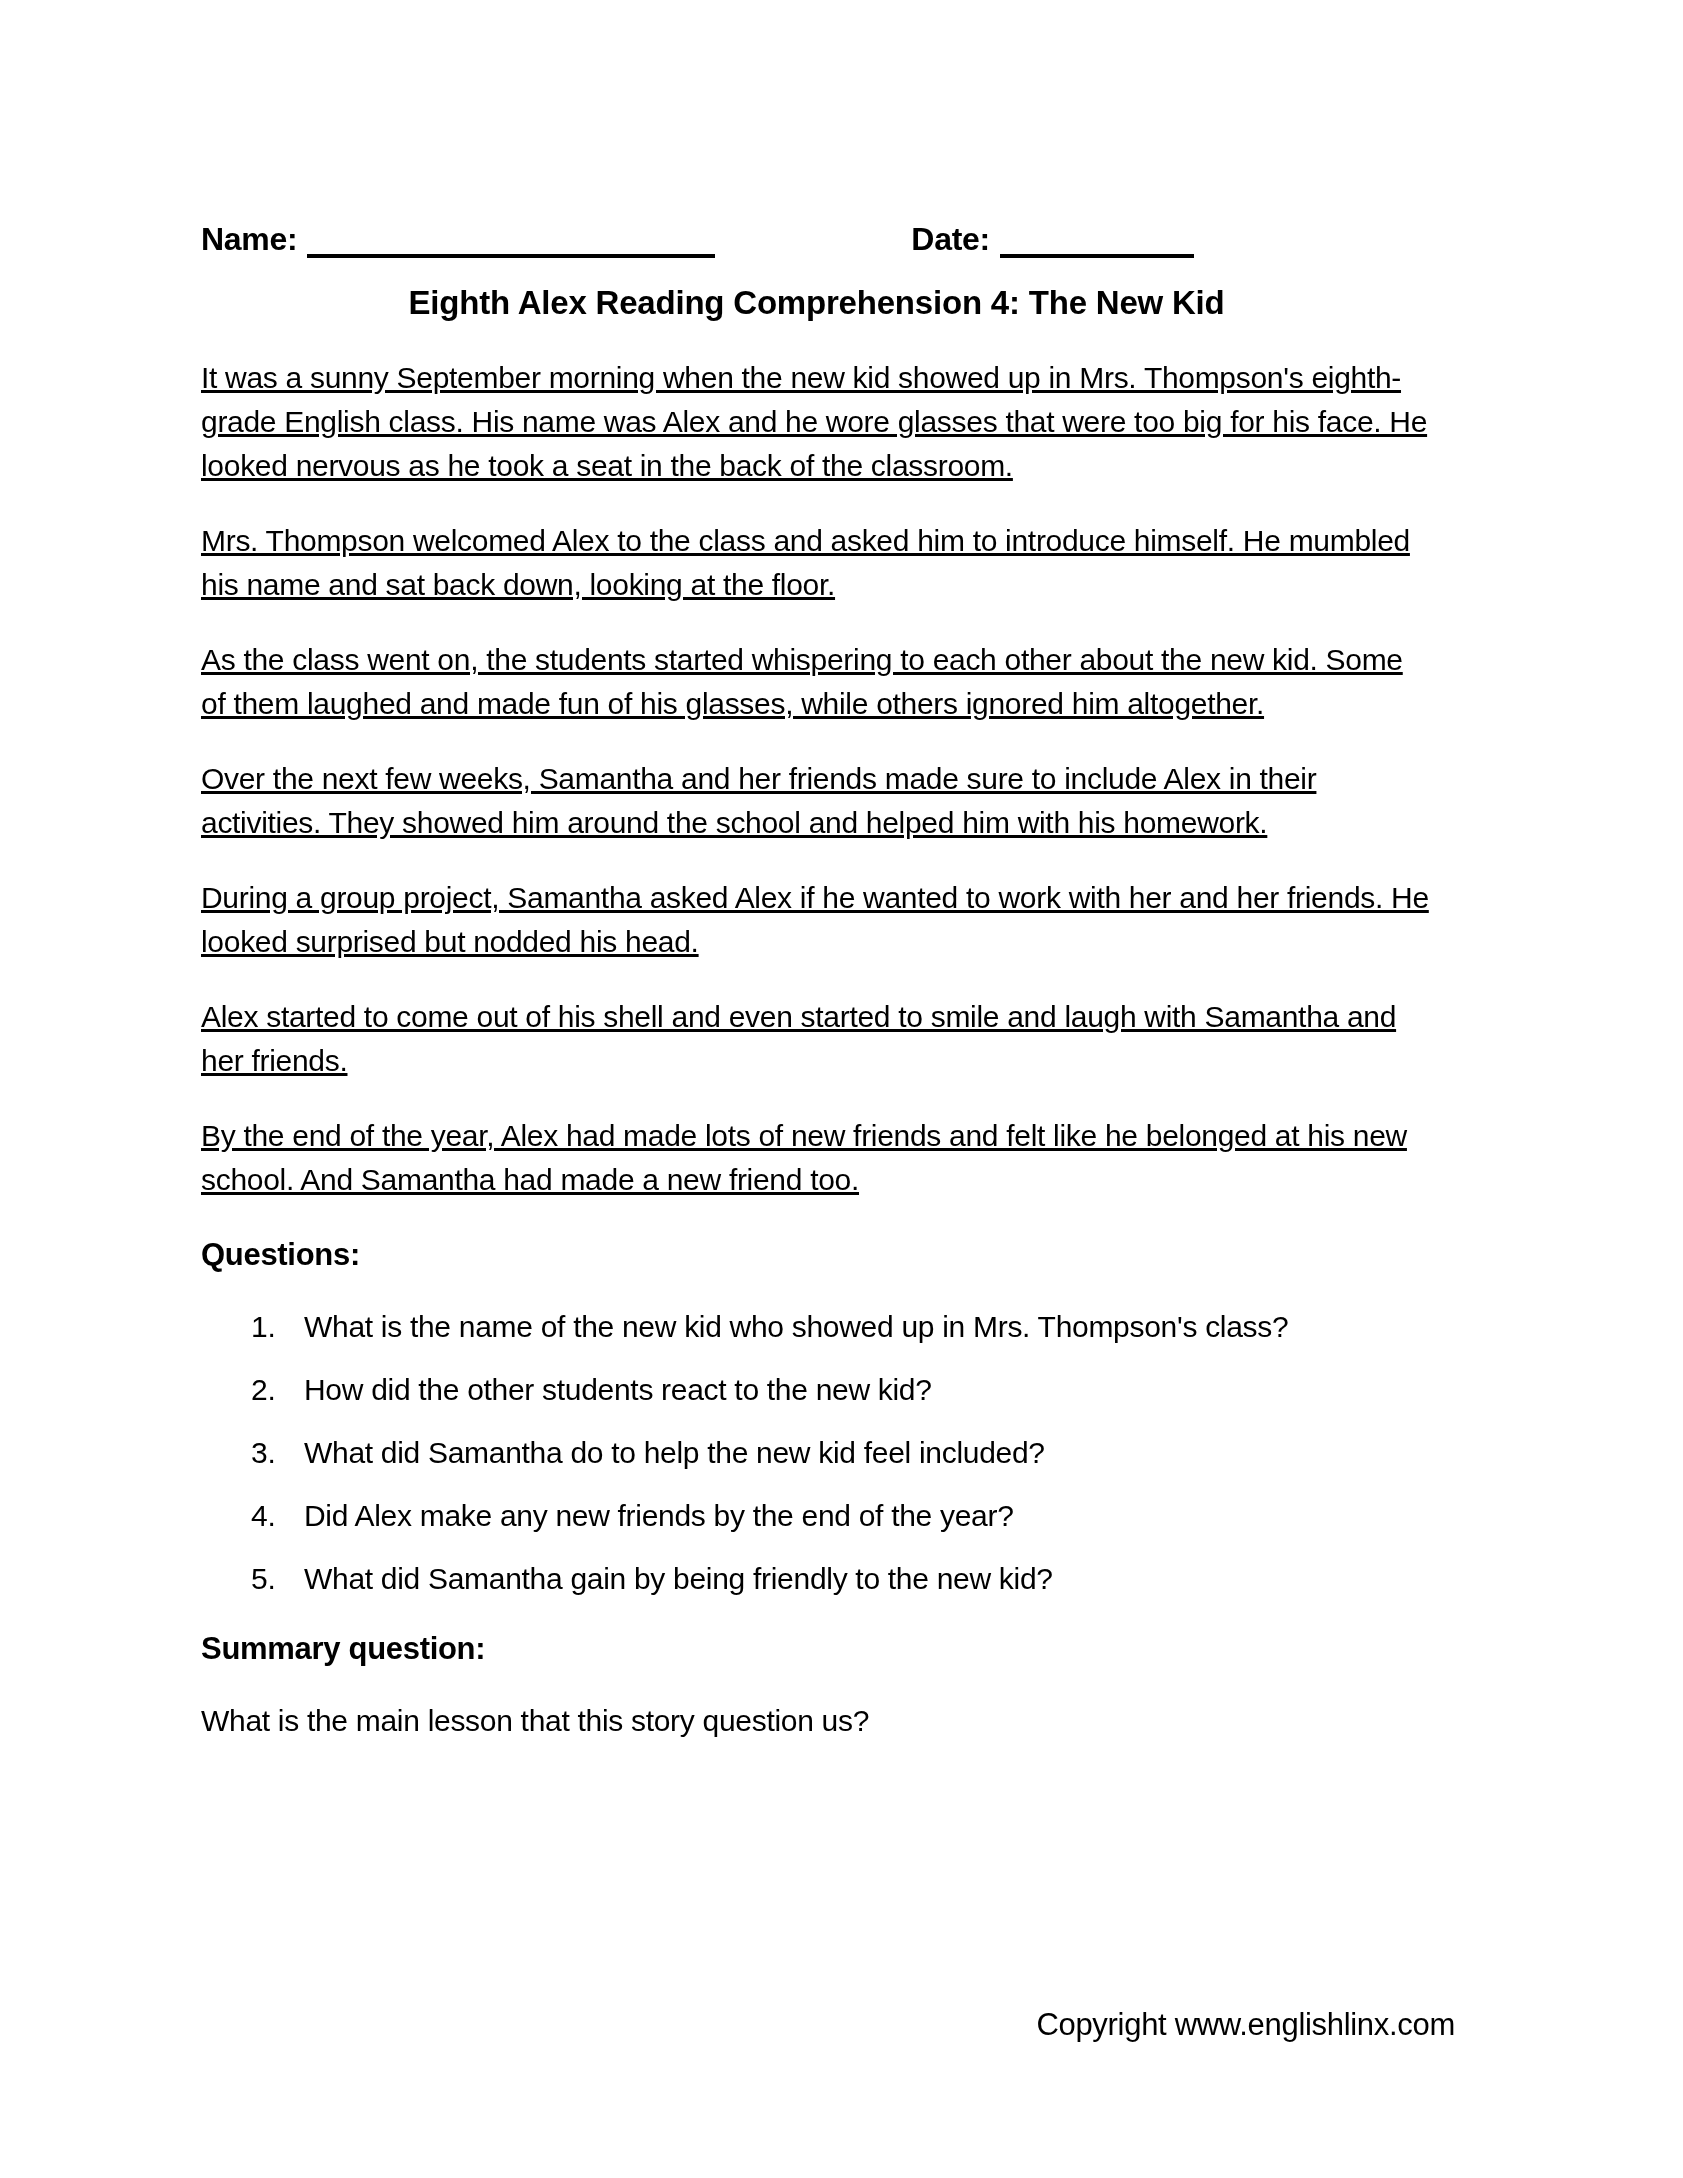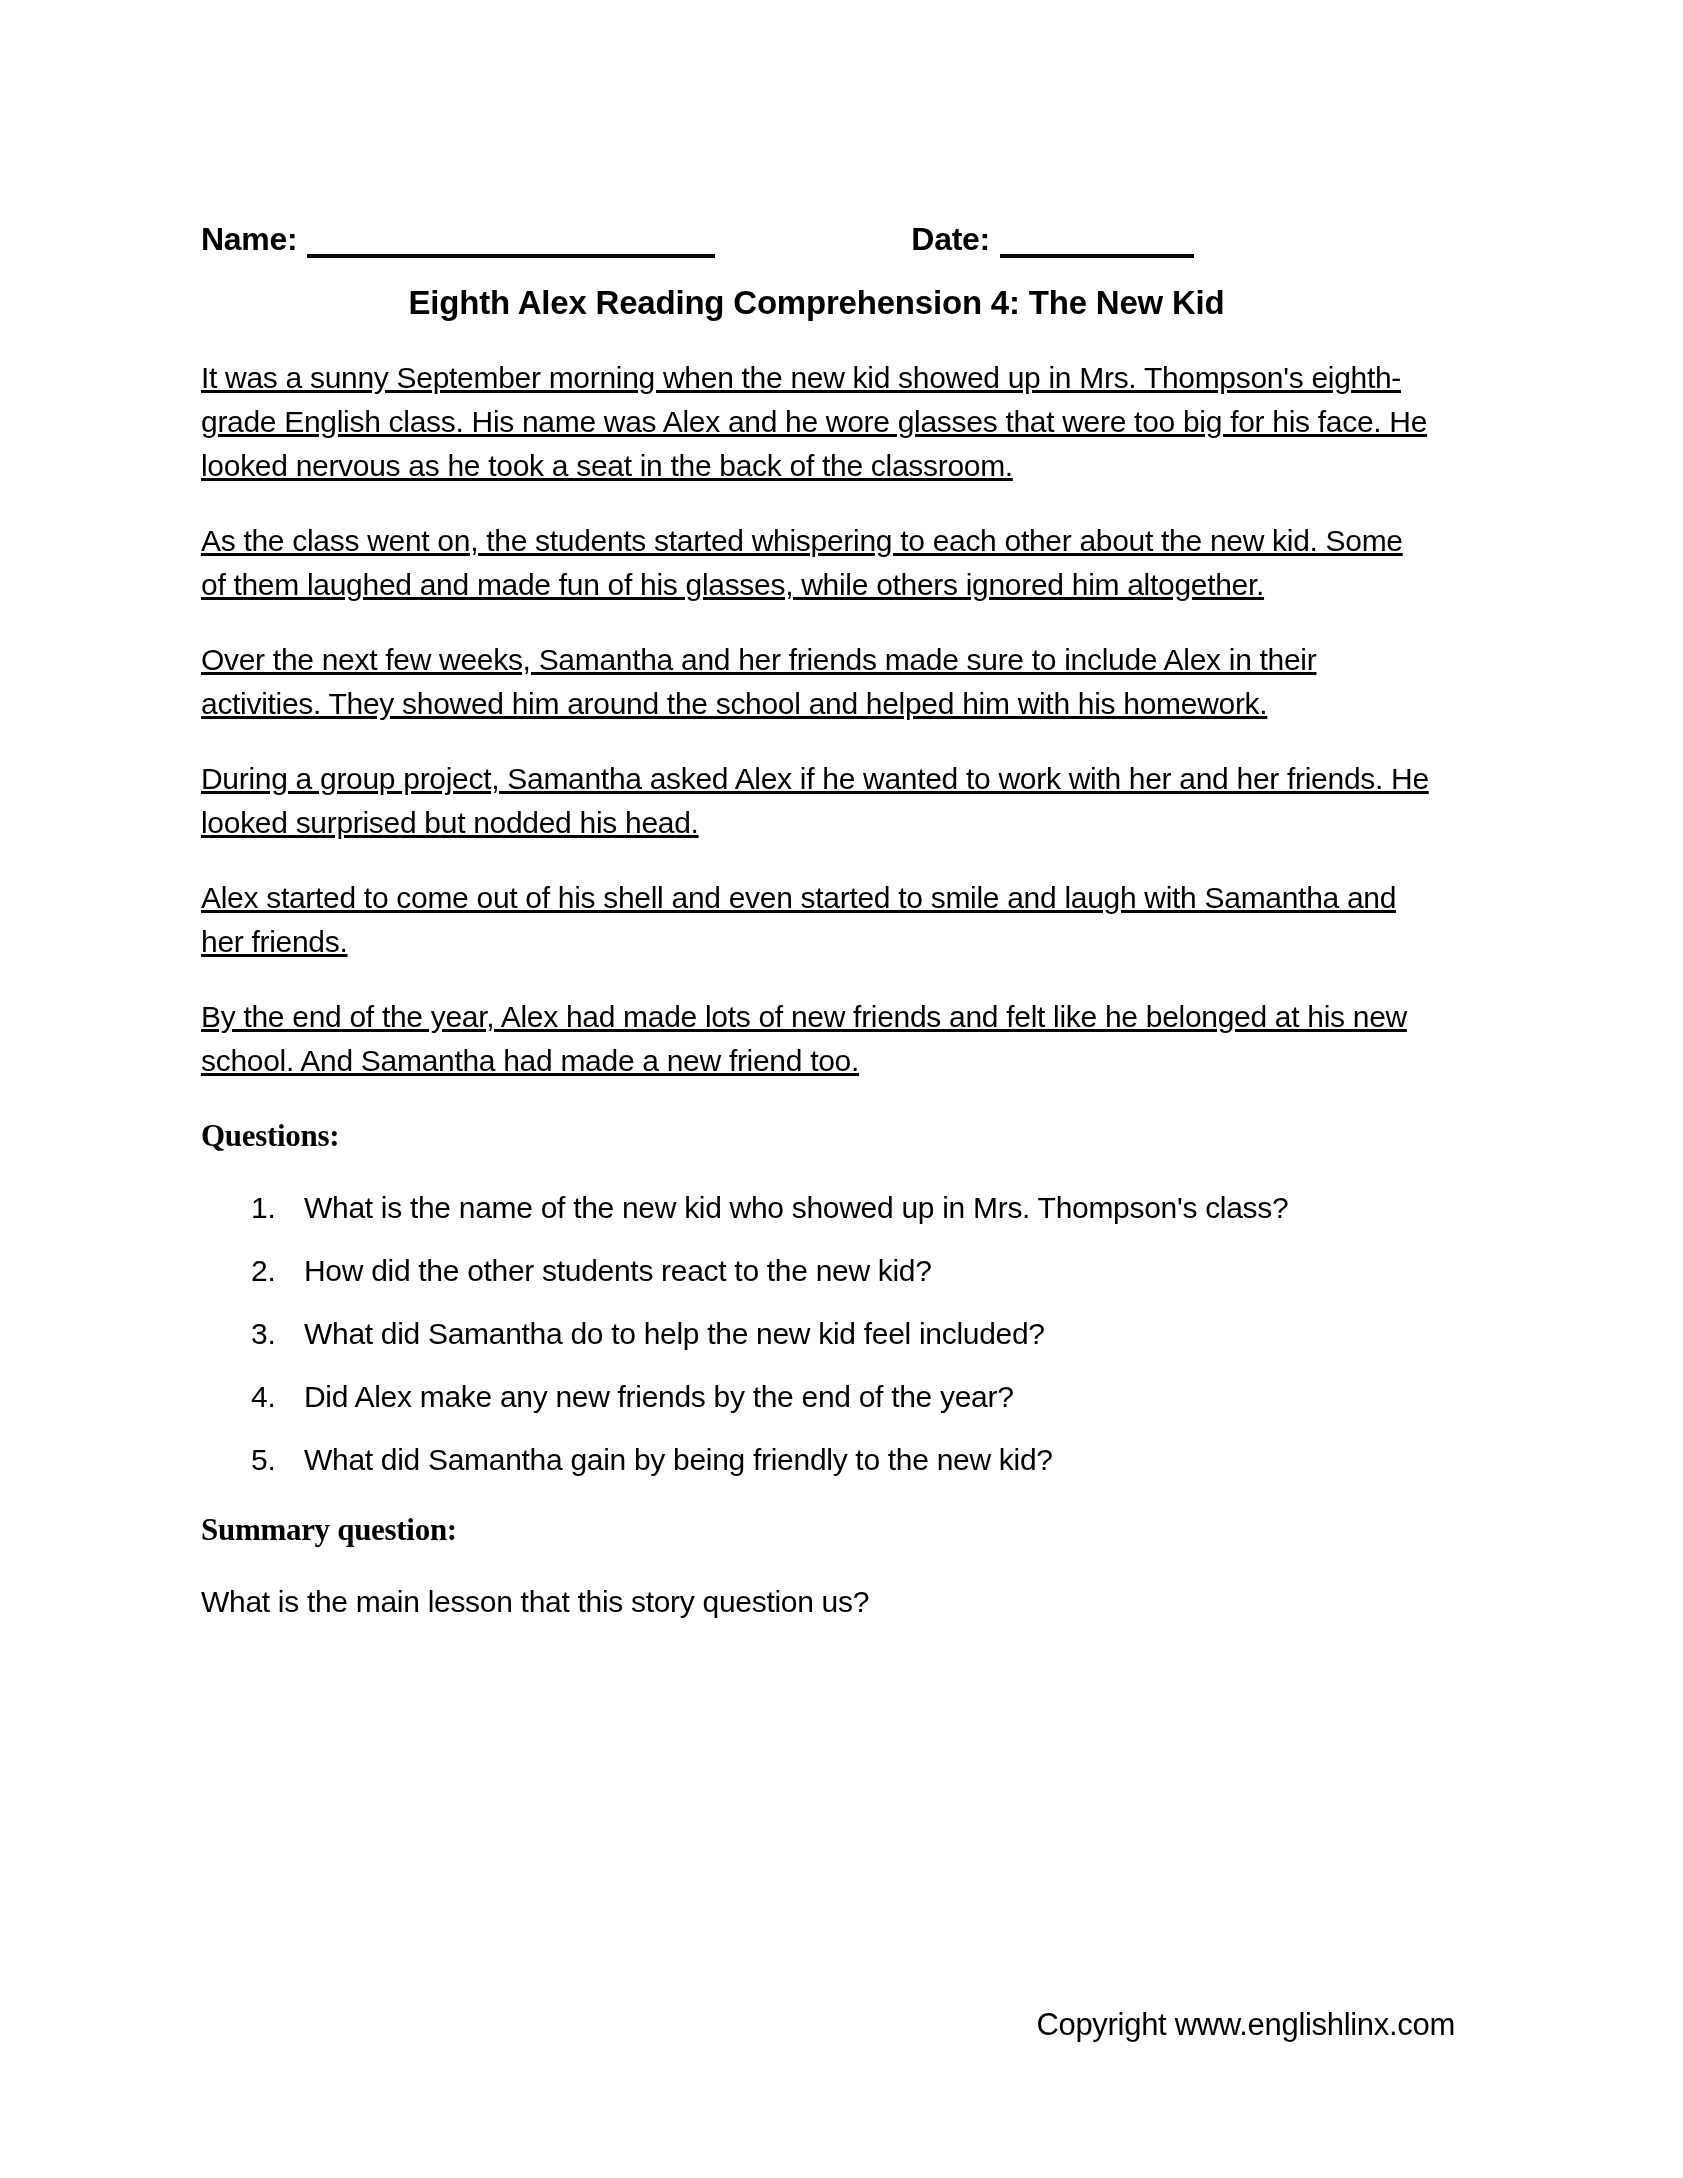--- a/index.html
+++ b/index.html
@@ -58,21 +58,20 @@
     margin: 0 0 31px 0;
     line-height: 44px;
     text-decoration: underline;
   }
   
   .section-heading {
     font-weight: 700;
     font-size: 31px;
     margin: 0 0 28px 0;
     line-height: 44px;
-    font-family: Liberation Serif, serif;
   }
   .questions-list {
     margin: 0 0 26px 0;
     padding: 0;
   }
   .question-item {
     display: flex;
     line-height: 44px;
     margin-bottom: 19px;
   }
@@ -107,20 +106,21 @@
       <span class="date-group">
         <span class="field-label">Date:</span>
         <span class="blank-line date-line"></span>
       </span>
     </div>
 
     <div class="page-title">Eighth Alex Reading Comprehension 4: The New Kid</div>
 
     <div class="story">
       <p>It was a sunny September morning when the new kid showed up in Mrs. Thompson's eighth-grade English class. His name was Alex and he wore glasses that were too big for his face. He looked nervous as he took a seat in the back of the classroom.</p>
+      <p>Mrs. Thompson welcomed Alex to the class and asked him to introduce himself. He mumbled his name and sat back down, looking at the floor.</p>
       <p>As the class went on, the students started whispering to each other about the new kid. Some of them laughed and made fun of his glasses, while others ignored him altogether.</p>
       <p>Over the next few weeks, Samantha and her friends made sure to include Alex in their activities. They showed him around the school and helped him with his homework.</p>
       <p>During a group project, Samantha asked Alex if he wanted to work with her and her friends. He looked surprised but nodded his head.</p>
       <p>Alex started to come out of his shell and even started to smile and laugh with Samantha and her friends.</p>
       <p>By the end of the year, Alex had made lots of new friends and felt like he belonged at his new school. And Samantha had made a new friend too.</p>
     </div>
 
     <div class="section-heading">Questions:</div>
 
     <div class="questions-list">

